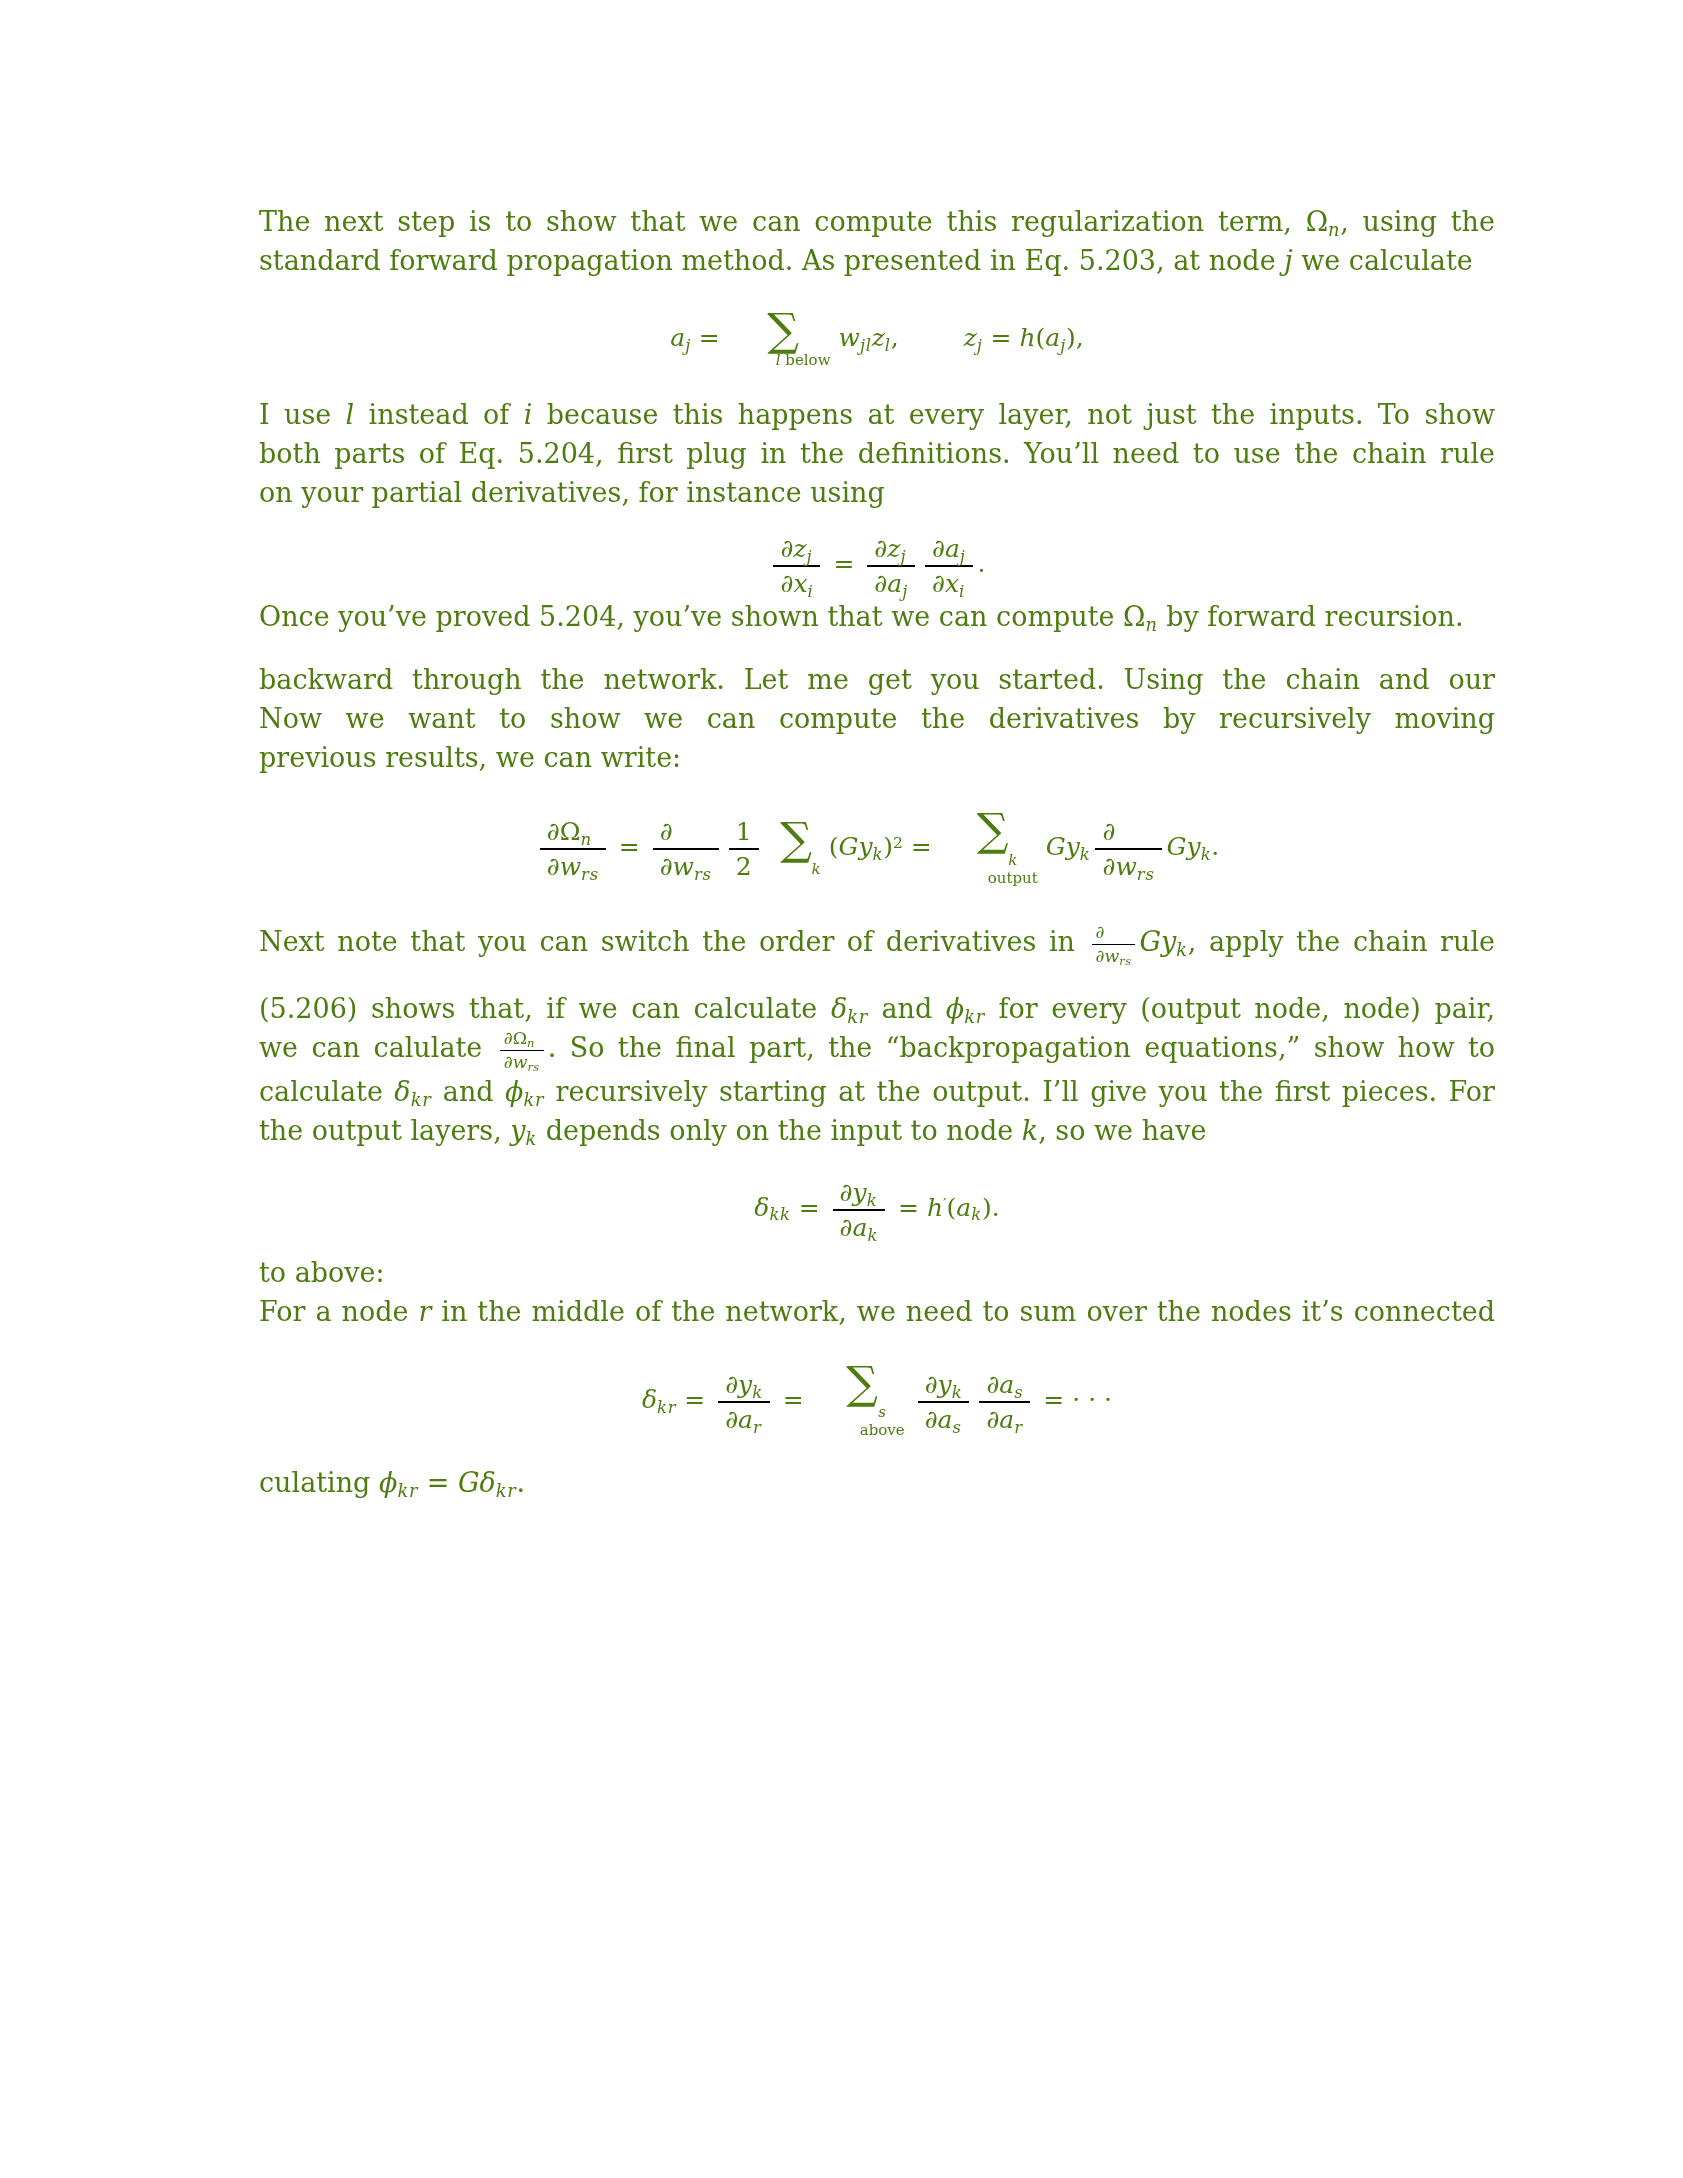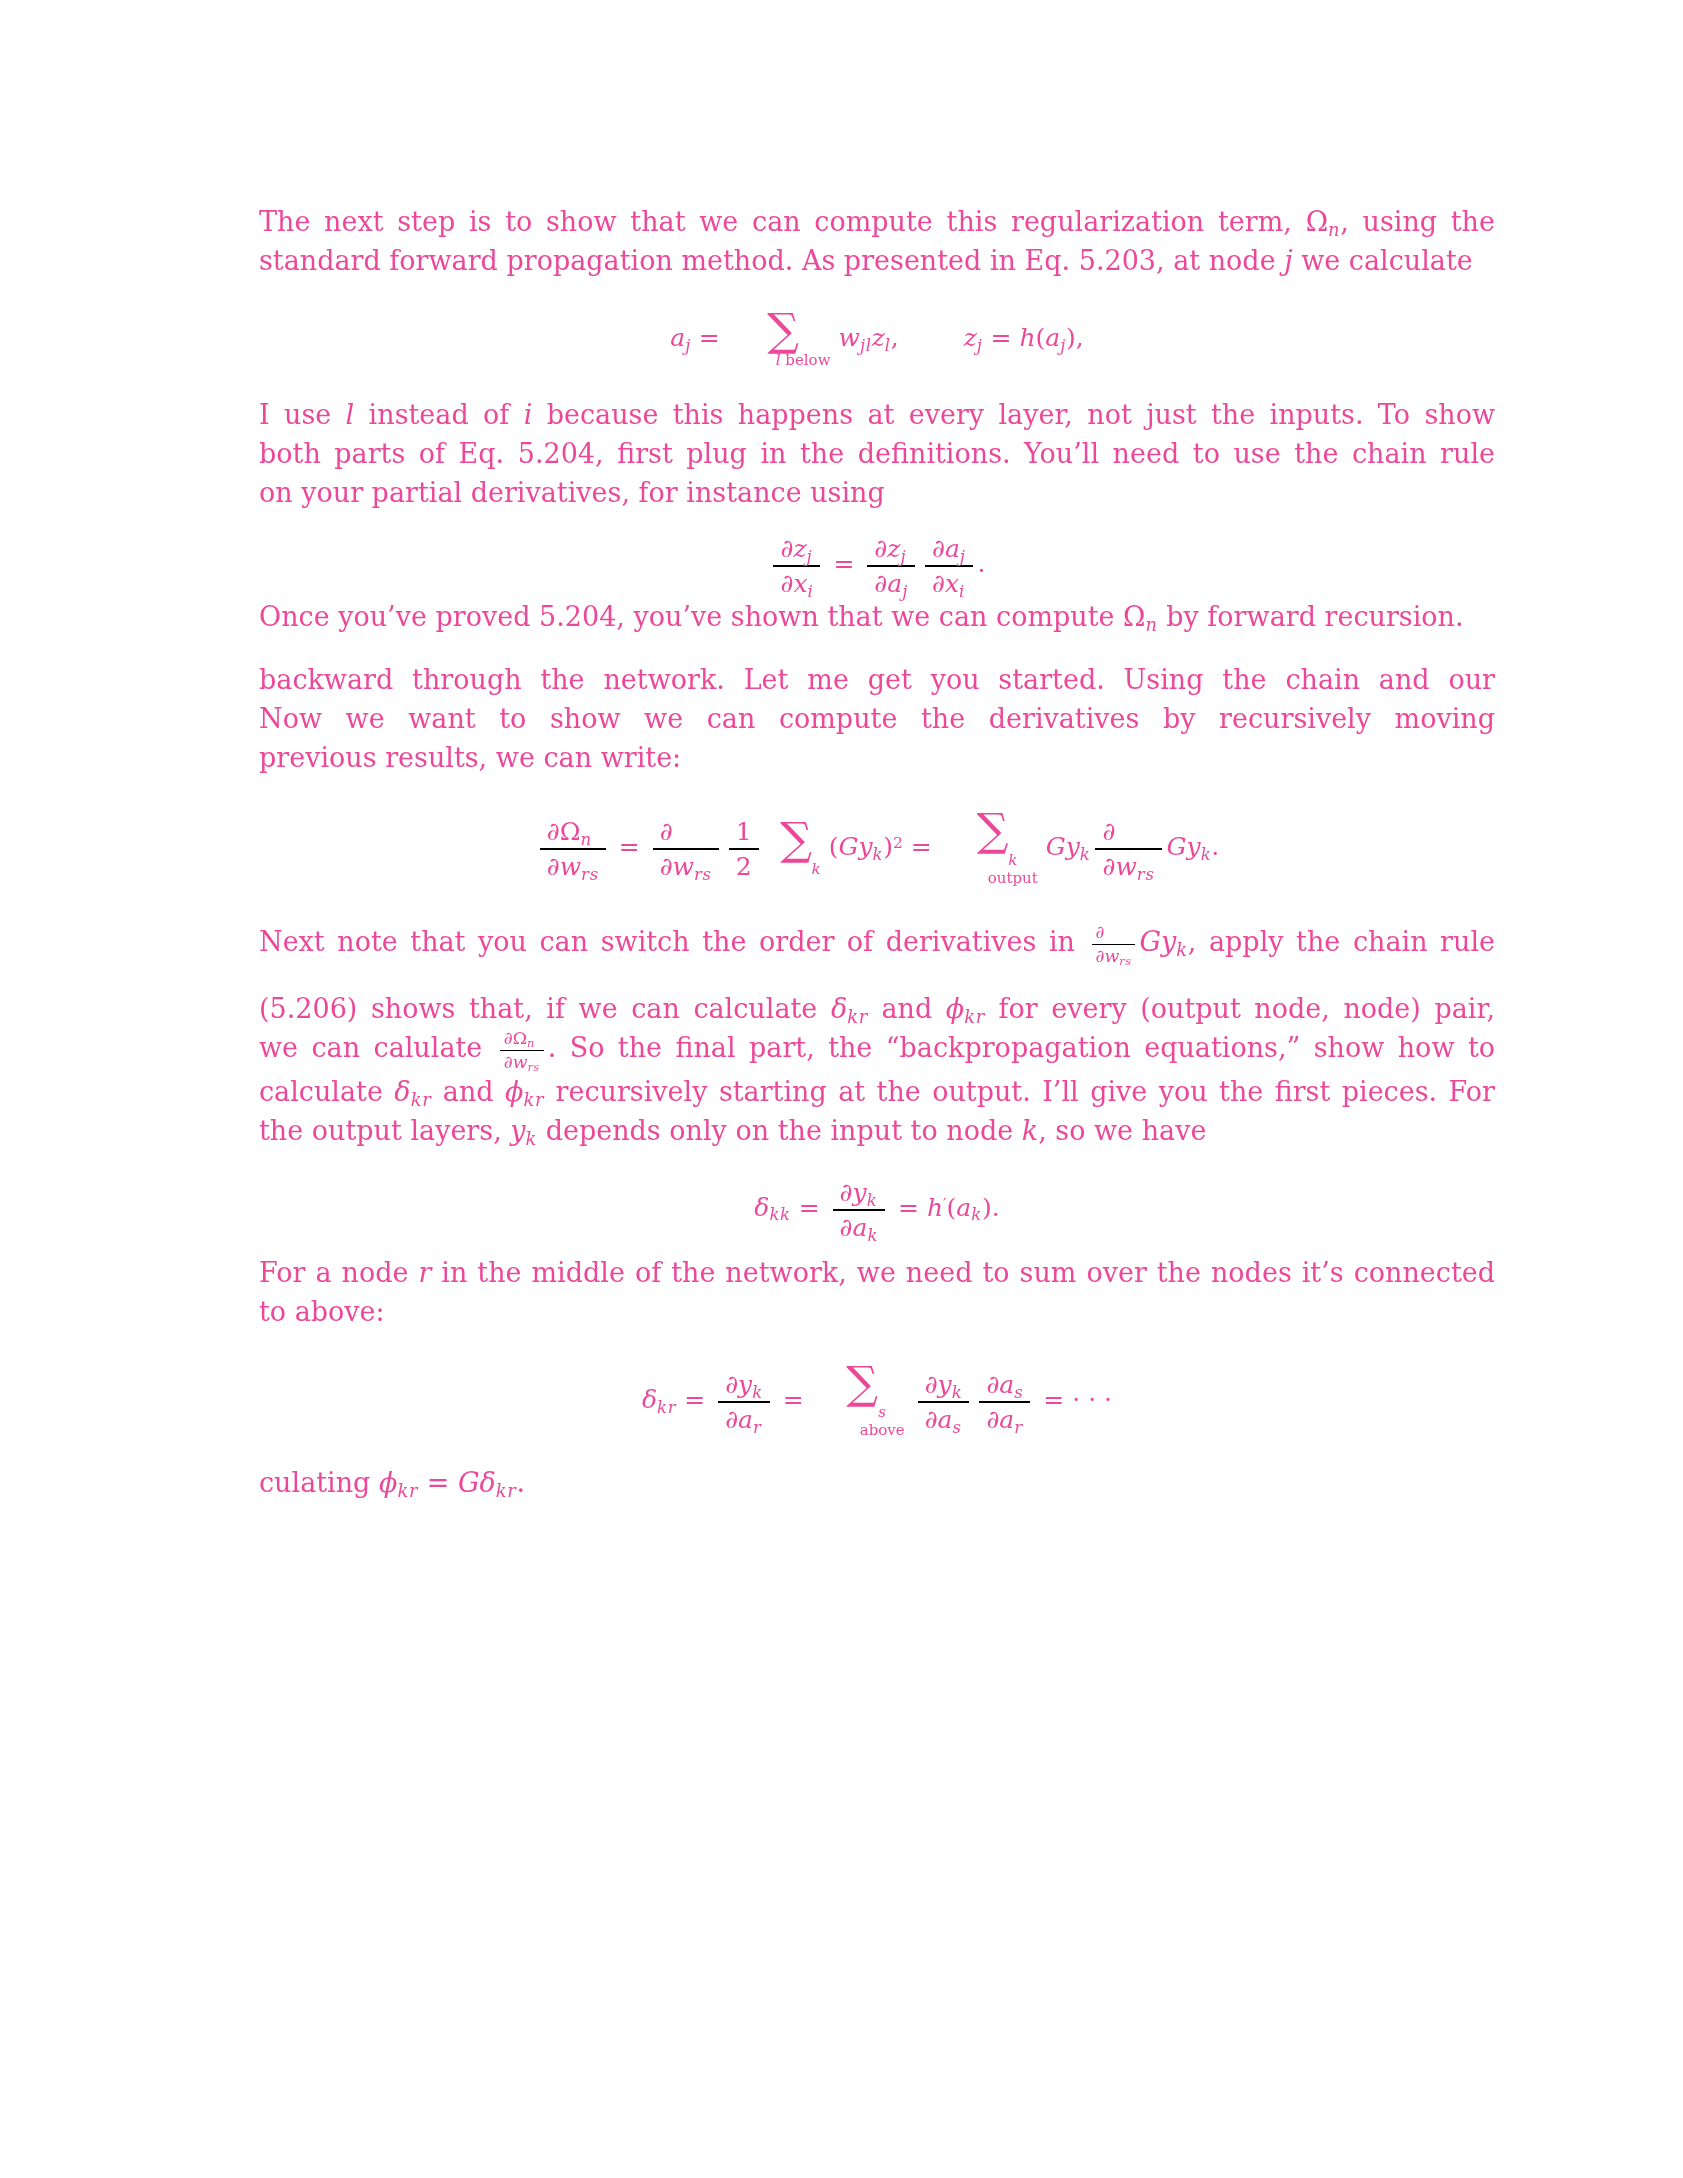--- a/index.html
+++ b/index.html
@@ -1,18 +1,18 @@
 <!DOCTYPE html>
 <html><head>
 <meta charset="utf-8">
 <style>
   html,body{margin:0;padding:0;background:#ffffff;}
   .page{
     position:relative;width:1683px;height:2178px;background:#ffffff;
-    overflow:hidden;color:#ec4899;
+    overflow:hidden;color:#4d7c0f;
     font-family:"DejaVu Serif","Liberation Serif",serif;
     text-decoration:underline;
   }
   .content{position:absolute;left:259px;top:0;width:1236px;padding-top:202px;}
   .para{font-size:27px;line-height:39px;}
   .line{min-height:39px;}
   .jline{text-align:justify;text-align-last:justify;}
   .lline{text-align:left;}
   .eq{font-size:25px;text-align:center;line-height:1.25;}
   
@@ -65,22 +65,22 @@
         <div class="line jline"><span class="mt">Next note that you can switch the order of derivatives in </span><span class="frac"><span class="fn"><span class="mt">∂</span></span><span class="fd"><span class="mt">∂</span><span class="mv">w</span><sub class="ms">rs</sub></span></span><span class="mv">G</span><span class="mv">y</span><sub class="ms">k</sub><span class="mt">, apply the chain rule</span></div>
       </div>
     <div class="para mt24">
         <div class="line jline"><span class="mt">(5.206) shows that, if we can calculate </span><span class="mv">δ</span><sub class="ms">kr</sub><span class="mt"> and </span><span class="mv">ϕ</span><sub class="ms">kr</sub><span class="mt"> for every (output node, node) pair,</span></div>
         <div class="line jline"><span class="mt">we can calulate </span><span class="frac"><span class="fn"><span class="mt">∂</span><span class="mt">Ω</span><sub class="ms">n</sub></span><span class="fd"><span class="mt">∂</span><span class="mv">w</span><sub class="ms">rs</sub></span></span><span class="mt">. So the final part, the “backpropagation equations,” show how to</span></div>
         <div class="line jline"><span class="mt">calculate </span><span class="mv">δ</span><sub class="ms">kr</sub><span class="mt"> and </span><span class="mv">ϕ</span><sub class="ms">kr</sub><span class="mt"> recursively starting at the output. I’ll give you the first pieces. For</span></div>
         <div class="line lline"><span class="mt">the output layers, </span><span class="mv">y</span><sub class="ms">k</sub><span class="mt"> depends only on the input to node </span><span class="mv">k</span><span class="mt">, so we have</span></div>
       </div>
     <div class="eq mt27"><span class="mv">δ</span><sub class="ms">kk</sub><span class="mt"> = </span><span class="frac"><span class="fn"><span class="mt">∂</span><span class="mv">y</span><sub class="ms">k</sub></span><span class="fd"><span class="mt">∂</span><span class="mv">a</span><sub class="ms">k</sub></span></span><span class="mt"> = </span><span class="mv">h</span><sup class="mp">′</sup><span class="mt">(</span><span class="mv">a</span><sub class="ms">k</sub><span class="mt">).</span></div>
     <div class="para mt12">
+        <div class="line lline"><span class="mt">to above:</span></div>
         <div class="line jline"><span class="mt">For a node </span><span class="mv">r</span><span class="mt"> in the middle of the network, we need to sum over the nodes it’s connected</span></div>
-        <div class="line lline"><span class="mt">to above:</span></div>
       </div>
     <div class="eq mt32"><span class="mv">δ</span><sub class="ms">kr</sub><span class="mt"> = </span><span class="frac"><span class="fn"><span class="mt">∂</span><span class="mv">y</span><sub class="ms">k</sub></span><span class="fd"><span class="mt">∂</span><span class="mv">a</span><sub class="ms">r</sub></span></span><span class="mt"> = </span><span class="sum"><span class="sig">∑</span><span class="lim"><span class="mv">s</span></span><span class="lim"><span class="mt">above</span></span></span><span class="frac"><span class="fn"><span class="mt">∂</span><span class="mv">y</span><sub class="ms">k</sub></span><span class="fd"><span class="mt">∂</span><span class="mv">a</span><sub class="ms">s</sub></span></span><span class="frac"><span class="fn"><span class="mt">∂</span><span class="mv">a</span><sub class="ms">s</sub></span><span class="fd"><span class="mt">∂</span><span class="mv">a</span><sub class="ms">r</sub></span></span><span class="mt"> = · · ·</span></div>
     <div class="para mt24">
         <div class="line lline"><span class="mt">culating </span><span class="mv">ϕ</span><sub class="ms">kr</sub><span class="mt"> = </span><span class="mv">G</span><span class="mv">δ</span><sub class="ms">kr</sub><span class="mt">.</span></div>
       </div>
   </div>
 </div>
 
 
 </body></html>

